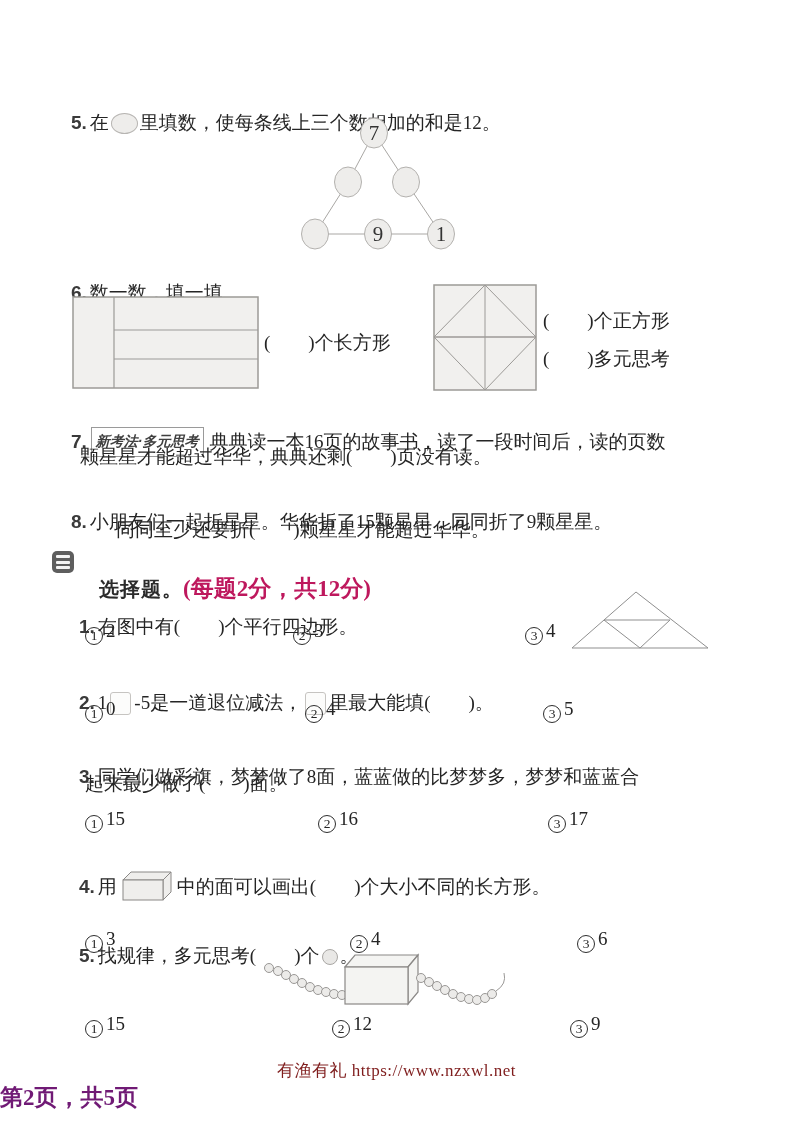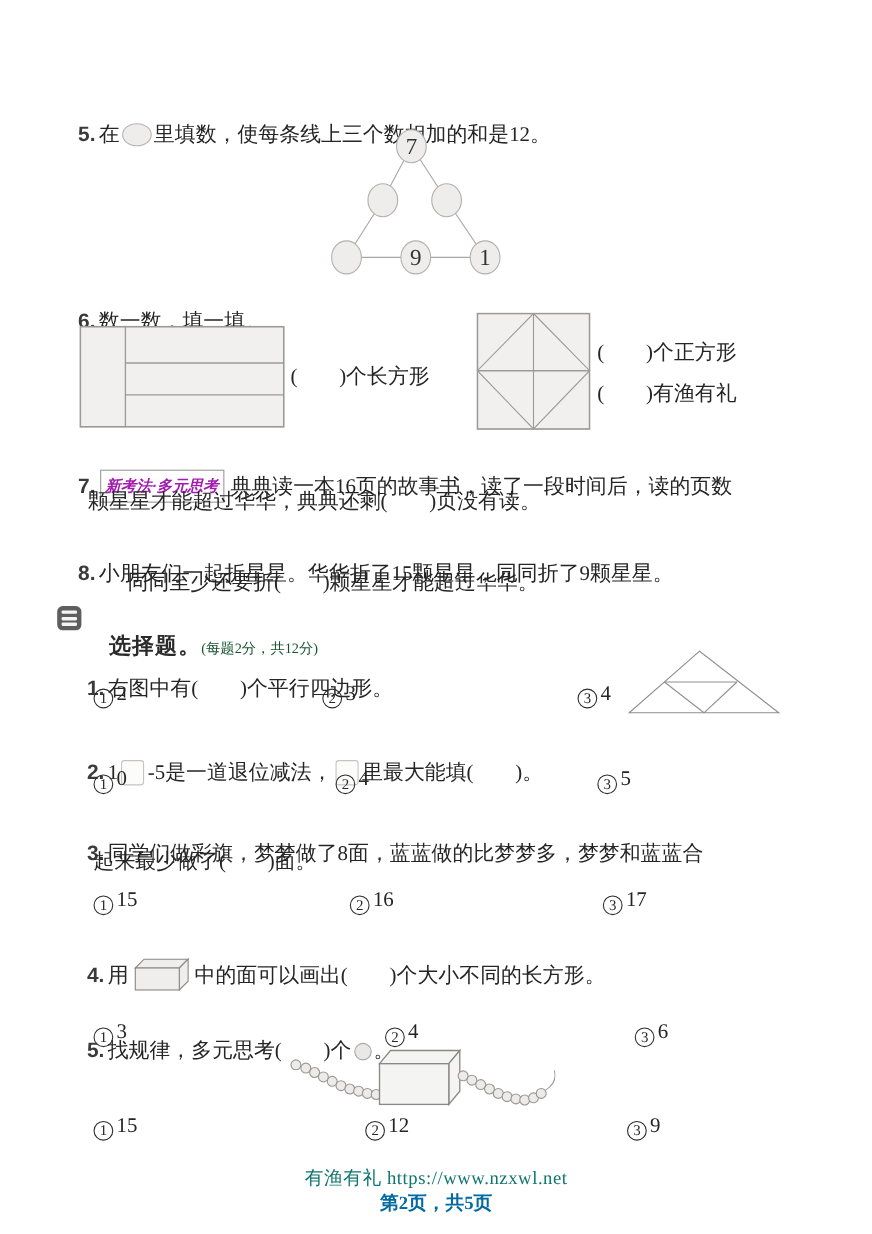--- a/index.html
+++ b/index.html
@@ -10,26 +10,26 @@
   }
   .abs { position:absolute; }
   .line { font-size:19px; line-height:27px; white-space:pre; }
   .qnum {
     font-family:"Liberation Sans","DejaVu Sans",sans-serif;
     font-weight:bold; font-size:19px; color:#3a3a3a; margin-right:3px;
   }
   .badge {
     display:inline-block; border:1px solid #9a9a9a; padding:0 4px 1px 4px; margin:0 6px 0 1px;
     font-family:"Liberation Sans","DejaVu Sans",sans-serif;
-    font-style:italic; font-weight:bold; font-size:14px; color:#a21caf; vertical-align:2px;
+    font-style:italic; font-weight:bold; font-size:14px; color:#404040; vertical-align:2px;
   }
   .sec-title {
     font-size:20px; font-weight:bold; color:#2b2b2b; letter-spacing:1px;
   }
-  .sec-note { font-size:13px; font-weight:normal; color:#14532d; letter-spacing:0; }
+  .sec-note { font-size:23px; font-weight:bold; color:#be185d; letter-spacing:0; }
   .sec-icon { position:absolute; width:22px; height:22px; background:#5e5e5e; border-radius:5px; }
   .sec-icon i { position:absolute; left:4px; width:14px; height:3px; background:#f4f4f4; border-radius:1px; }
   .sec-icon i:nth-child(1){ top:4px; } .sec-icon i:nth-child(2){ top:9.5px; } .sec-icon i:nth-child(3){ top:15px; }
   .circnum {
     display:inline-block; width:18px; height:18px; border:1.4px solid #2e2e2e; border-radius:50%;
     text-align:center; line-height:16px; font-size:13.5px; vertical-align:-3px; margin-right:3px;
     white-space:normal;
   }
   .optv { font-size:19px; }
   .opt { position:absolute; top:0; white-space:pre; }
@@ -39,22 +39,22 @@
   }
   .box-blank {
     display:inline-block; width:21px; height:23px; border:1px solid #c6c4c1; background:#fcfcfb;
     border-radius:3px; vertical-align:-6px; margin:0 3px;
   }
   .circ-small {
     display:inline-block; width:16px; height:16px; border:1px solid #a9a7a4; background:#e9e8e6;
     border-radius:50%; vertical-align:-3px; margin:0 2px;
   }
   .inline-svg { vertical-align:-9px; margin:0 3px; }
-  .footer-site { font-size:17px; color:#0f766e; text-align:center; width:100%; letter-spacing:.5px; }
-  .footer-page { font-size:17px; color:#0369a1; text-align:center; width:100%; font-weight:bold; }
+  .footer-site { font-size:17px; color:#7f1d1d; text-align:center; width:100%; letter-spacing:.5px; }
+  .footer-page { font-size:23px; color:#701a75; text-align:left; width:100%; font-weight:bold; }
   svg { display:block; }
 </style>
 </head>
 <body>
 
 <div class="page">
 
   <div class="abs line" style="left:52px; top:82px;">
     <span class="qnum">5.</span><span>在</span><span class="ellipse-blank"></span><span>里填数，使每条线上三个数相加的和是12。</span>
   </div>
@@ -95,21 +95,21 @@
   </svg>
   <div class="abs line" style="left:264px; top:329px;">(        )个长方形</div>
 
   <svg class="abs" style="left:433px; top:284px;" width="104" height="107" viewBox="0 0 104 107">
     <rect x="1" y="1" width="102" height="105" fill="#f1f0ee" stroke="#9c9a97" stroke-width="1.5"></rect>
     <line x1="52" y1="1" x2="52" y2="106" stroke="#9c9a97" stroke-width="1"></line>
     <line x1="1" y1="53" x2="103" y2="53" stroke="#9c9a97" stroke-width="1.4"></line>
     <polygon points="52,1 103,53 52,106 1,53" fill="none" stroke="#9c9a97" stroke-width="1"></polygon>
   </svg>
   <div class="abs line" style="left:543px; top:307px;">(        )个正方形</div>
-  <div class="abs line" style="left:543px; top:345px;">(        )有渔有礼</div>
+  <div class="abs line" style="left:543px; top:345px;">(        )多元思考</div>
 
   <div class="abs line" style="left:52px; top:400px;">
     <span class="qnum">7.</span><span class="badge">新考法·多元思考</span><span>典典读一本16页的故事书，读了一段时间后，读的页数</span>
   </div>
   <div class="abs line" style="left:80px; top:443px;">颗星星才能超过华华，典典还剩(        )页没有读。</div>
 
   <div class="abs line" style="left:52px; top:481px;">
     <span class="qnum">8.</span><span>小朋友们一起折星星。华华折了15颗星星，同同折了9颗星星。</span>
   </div>
   <div class="abs line" style="left:80px; top:516px;margin-left:36px;">同同至少还要折(        )颗星星才能超过华华。</div>

